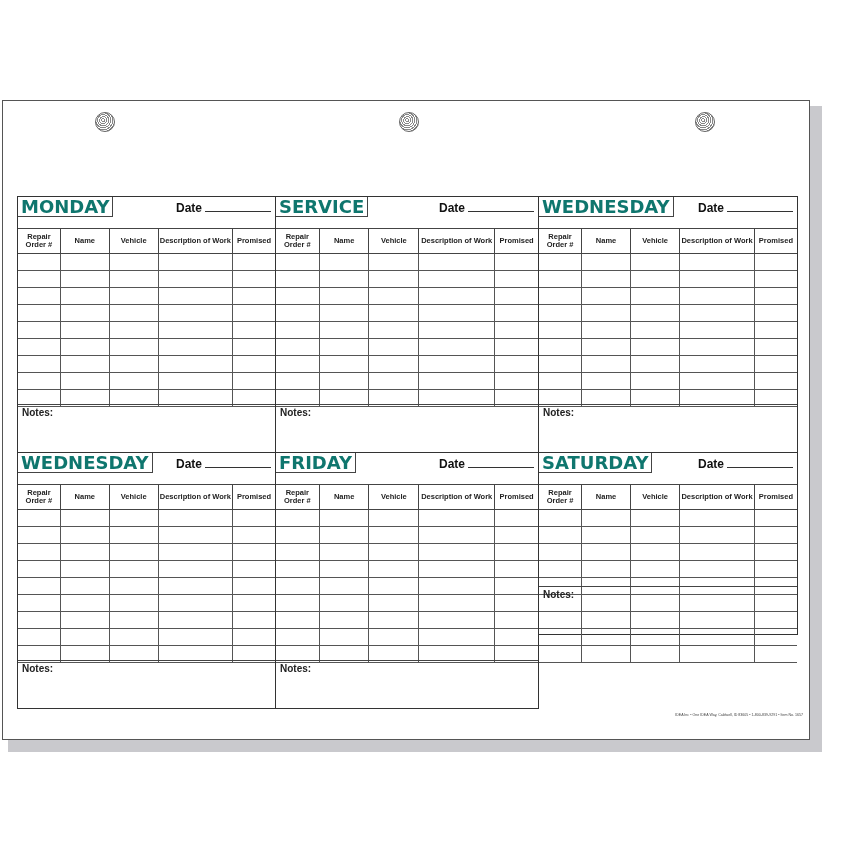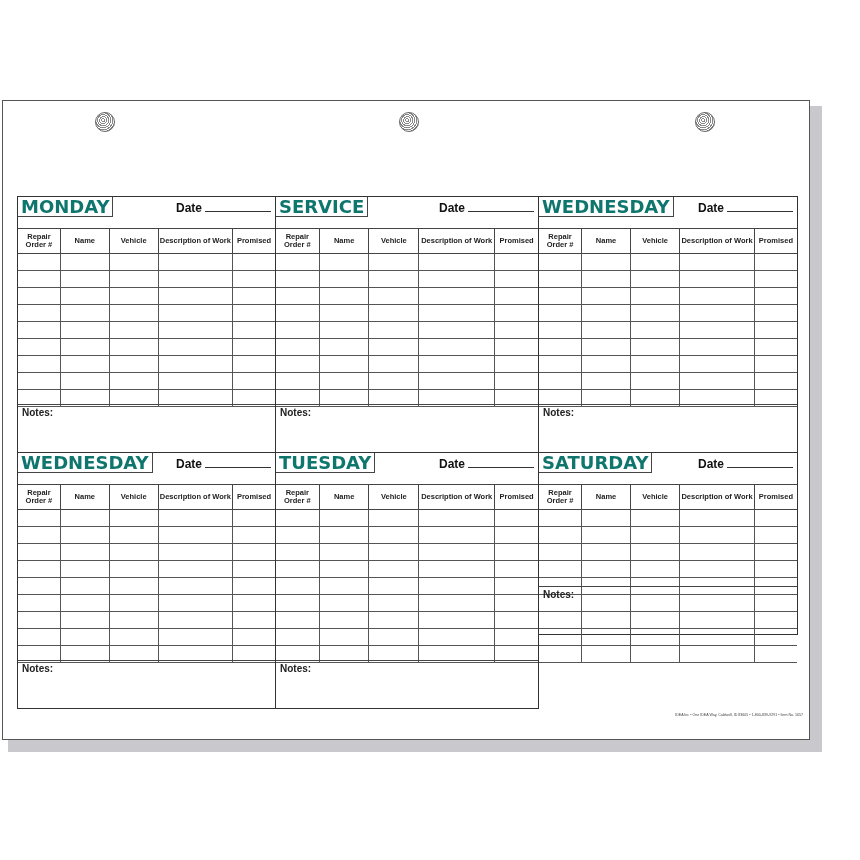--- a/index.html
+++ b/index.html
@@ -400,21 +400,21 @@
               <td></td>
             </tr>
           </tbody>
     </table>
     <div class="notes">
           <span>Notes:</span>
         </div>
   </div>
       <div class="block" style="left: 258px; top: 256px; width: 264px; height: 257px;">
     <div class="dayhdr">
-      <div class="daylabel">TUESDAY</div>
+      <div class="daylabel">FRIDAY</div>
       <div class="date"><span>Date</span><span class="dateline"></span></div>
     </div>
     <table>
       <colgroup>
             <col style="width:16.5%">
             <col style="width:19%">
             <col style="width:19%">
             <col style="width:29%">
             <col style="width:16.5%">
           </colgroup>

